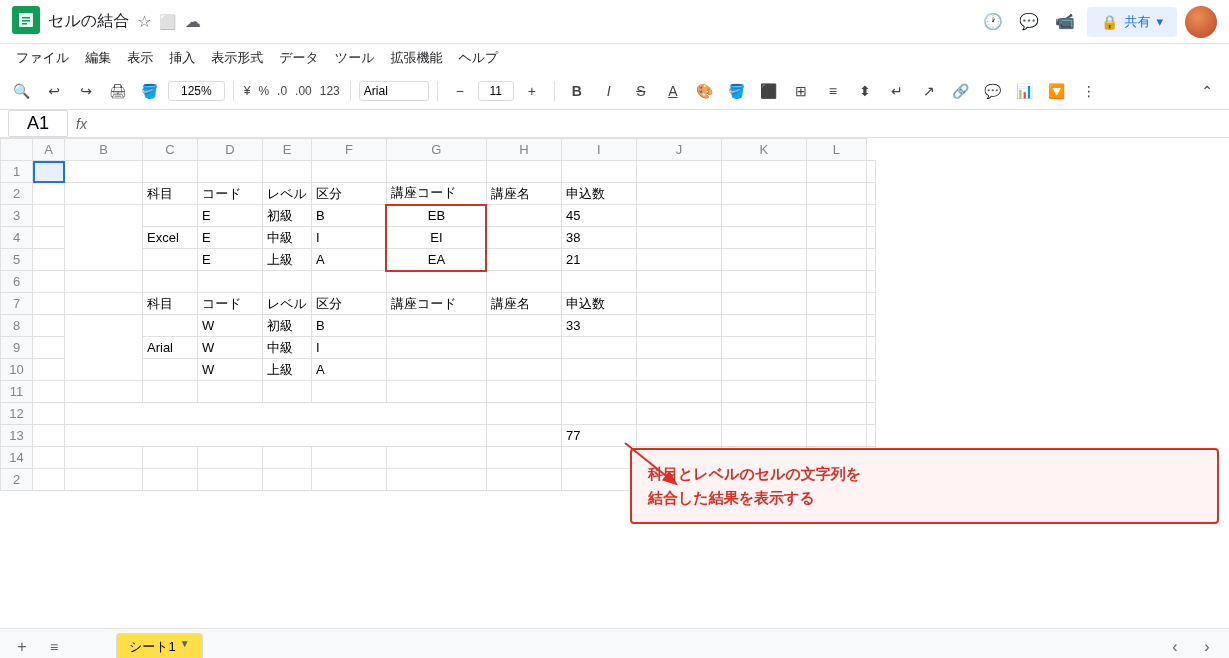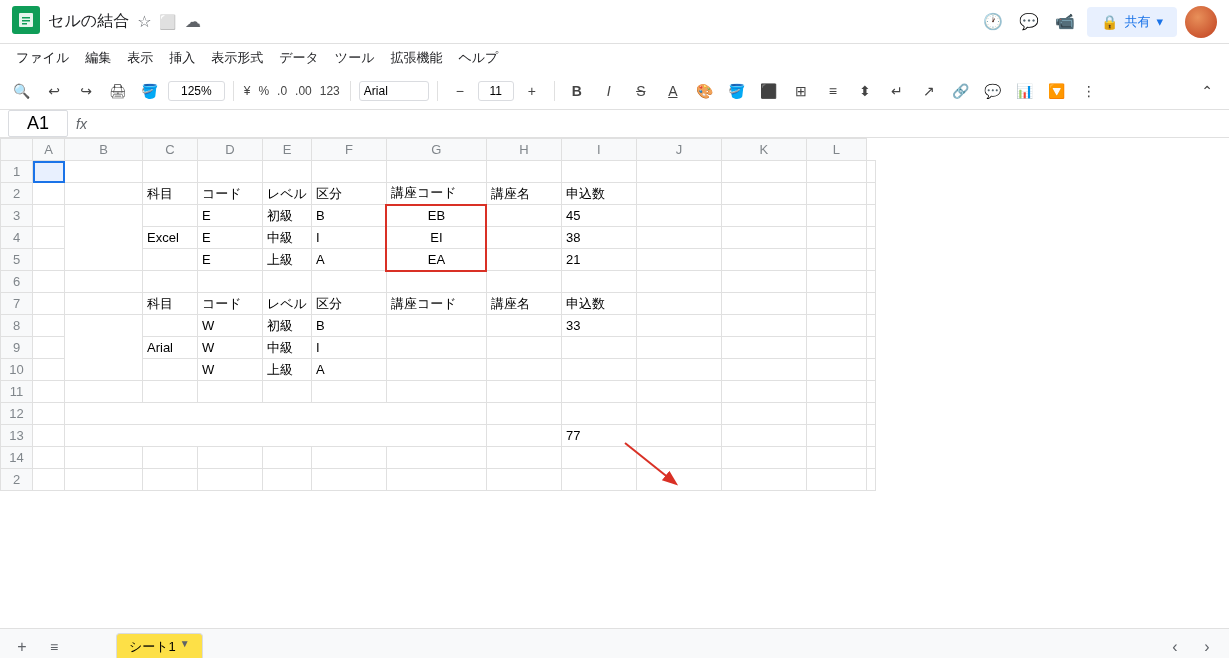--- a/index.html
+++ b/index.html
@@ -498,20 +498,24 @@
 
   <svg style="position:absolute; left:615px; top:295px; width:80px; height:60px; pointer-events:none; z-index:11;">
     <line x1="10" y1="10" x2="60" y2="50" stroke="#d93025" stroke-width="2" marker-end="url(#arrowhead)"></line>
     <defs>
       <marker id="arrowhead" markerWidth="8" markerHeight="8" refX="6" refY="3" orient="auto">
         <path d="M0,0 L0,6 L8,3 z" fill="#d93025"></path>
       </marker>
     </defs>
   </svg>
 
+  <div class="callout-box" style="left:630px; top:310px; right:10px;">
+    <span style="white-space:pre-line;">科目とレベルのセルの文字列を
+結合した結果を表示する</span>
+  </div>
 </div>
 
 <div class="tab-bar">
   <button class="tab-btn">+</button>
   <button class="tab-btn" style="font-size:14px;">≡</button>
   <div class="sheet-tab">
     <span>シート1</span>
     <span style="font-size:10px; color:#5f6368;">▼</span>
   </div>
   <div class="nav-arrows">

